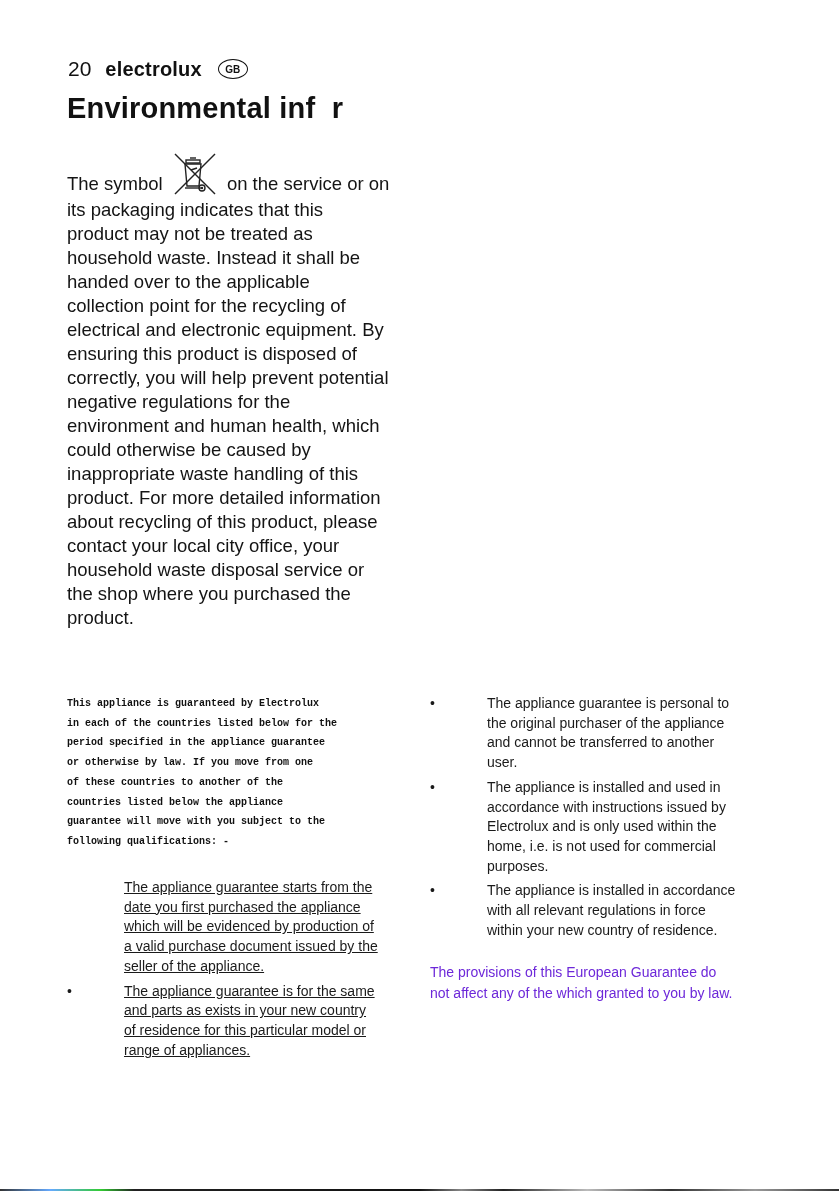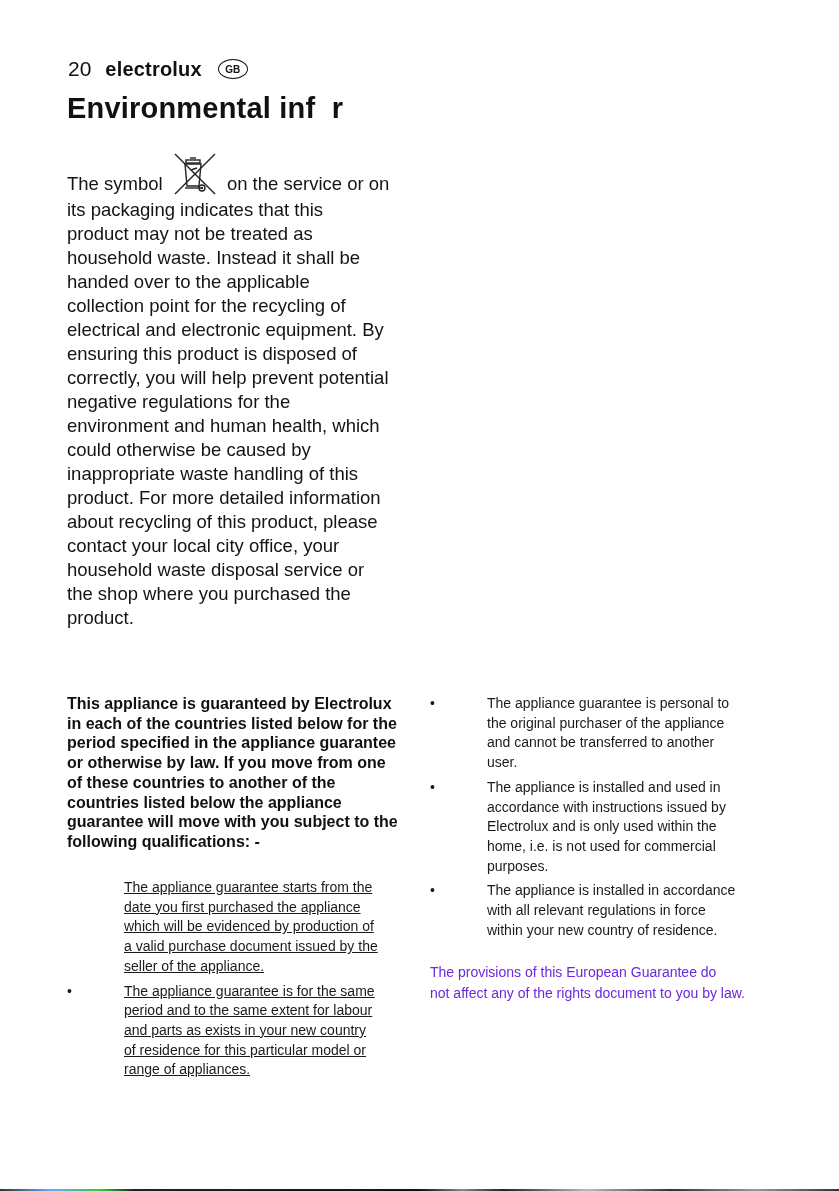--- a/index.html
+++ b/index.html
@@ -71,24 +71,25 @@
       vertical-align: -8px;
       margin: -30px 3px 0 3px;
       position: relative;
       top: 0;
     }
     .guar-intro {
       position: absolute;
       left: 67px;
       top: 694px;
       width: 340px;
-      font-size: 16px;
+      font-size: 10px;
       line-height: 19.7px;
       font-weight: 700;
       color: #111;
+      font-family: Liberation Mono, monospace;
     }
     .guar-intro .line { display: block; white-space: nowrap; }
     .list-col {
       position: absolute;
       font-size: 14px;
       line-height: 19.7px;
       color: #1a1a1a;
     }
     .list-item {
       position: relative;
@@ -190,21 +191,20 @@
     <span class="bullet"></span>
     <span class="line">The appliance guarantee starts from the</span>
     <span class="line">date you first purchased the appliance</span>
     <span class="line">which will be evidenced by production of</span>
     <span class="line">a valid purchase document issued by the</span>
     <span class="line">seller of the appliance.</span>
   </div>
   <div class="list-item">
     <span class="bullet">•</span>
     <span class="line">The appliance guarantee is for the same</span>
-    <span class="line">period and to the same extent for labour</span>
     <span class="line">and parts as exists in your new country</span>
     <span class="line">of residence for this particular model or</span>
     <span class="line">range of appliances.</span>
   </div>
 </div>
 
 <div class="list-col right-list">
   <div class="list-item">
     <span class="bullet">•</span>
     <span class="line">The appliance guarantee is personal to</span>
@@ -223,16 +223,16 @@
   <div class="list-item">
     <span class="bullet">•</span>
     <span class="line">The appliance is installed in accordance</span>
     <span class="line">with all relevant regulations in force</span>
     <span class="line">within your new country of residence.</span>
   </div>
 </div>
 
 <div class="closing">
   <span class="line">The provisions of this European Guarantee do</span>
-  <span class="line">not affect any of the rights document to you by law.</span>
+  <span class="line">not affect any of the which granted to you by law.</span>
 </div>
 
 <div class="scan-edge"></div>
 
 </body></html>

